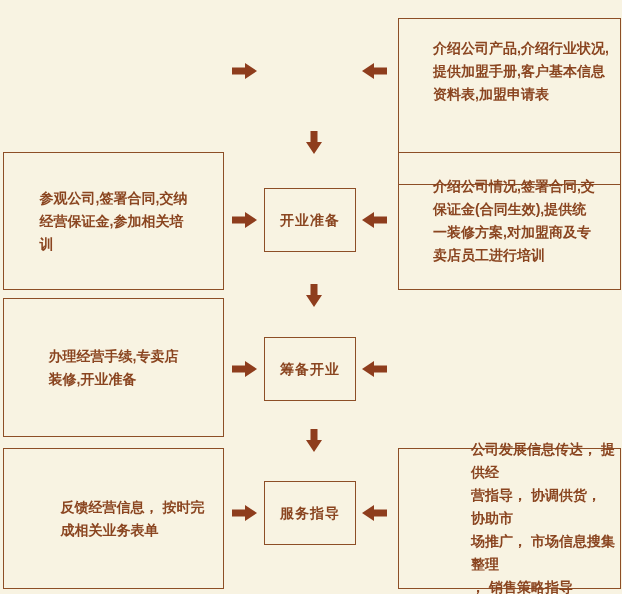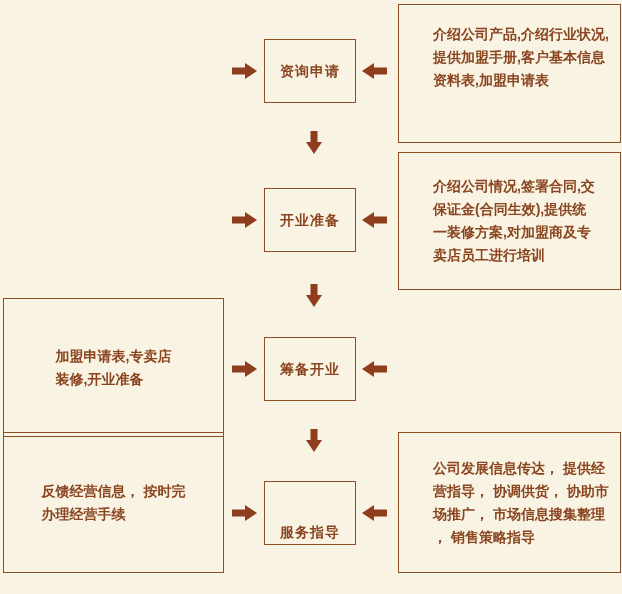--- a/index.html
+++ b/index.html
@@ -36,64 +36,66 @@
     text-align:left;
   }
   
   .left{left:3px;width:221px;}
   
   .right{left:398px;width:223px;justify-content:flex-start;}
   .right span{padding-left:34px;padding-right:3px;}
   .right.vtop{align-items:flex-start;}
   .right.vtop span{padding-top:18px;}
   
-  .r1{top:4px;height:139px;}
+  .r1{top:18px;height:167px;}
   .r2{top:152px;height:138px;}
   .r3{top:298px;height:139px;}
-  .r4{top:432px;height:141px;}
+  .r4{top:448px;height:141px;padding-left:38px;}
   
   .center{left:264px;width:92px;height:64px;}
   .center span{letter-spacing:1px;white-space:nowrap;}
   .c1{top:39px;}
   .c2{top:188px;}
   .c3{top:337px;}
-  .c4{top:481px;align-items:flex-end;}
+  .c4{top:481px;}
   
   .arrow{position:absolute;display:block;}
   .arrow path{fill:var(--arrow);}
   .ar{left:232px;width:25px;height:16px;}
   .al{left:362px;width:25px;height:16px;}
   .ad{left:306px;width:16px;height:23px;}
   .ay1{top:63px;} .ay2{top:212px;} .ay3{top:361px;} .ay4{top:505px;}
   .g1{top:131px;} .g2{top:284px;} .g3{top:429px;}
 </style>
 </head>
 <body>
 
 <div id="canvas">
 
   <svg class="arrow ar ay1" viewBox="0 0 25 16">
       <path d="M0 4.5 H13 V0 L25 8 L13 16 V11.5 H0 Z"></path>
     </svg>
-  <div class="box center c1">
-    <span>资询申请</span>
-  </div>
   <svg class="arrow al ay1" viewBox="0 0 25 16">
       <path d="M25 4.5 H12 V0 L0 8 L12 16 V11.5 H25 Z"></path>
     </svg>
   <div class="box right vtop r1">
     <span>介绍公司产品,介绍行业状况,
 提供加盟手册,客户基本信息
 资料表,加盟申请表</span>
   </div>
 
   <svg class="arrow ad g1" viewBox="0 0 16 23">
       <path d="M4.5 0 H11.5 V11 H16 L8 23 L0 11 H4.5 Z"></path>
     </svg>
 
+  <div class="box left r2">
+    <span>参观公司,签署合同,交纳
+经营保证金,参加相关培
+训</span>
+  </div>
   <svg class="arrow ar ay2" viewBox="0 0 25 16">
       <path d="M0 4.5 H13 V0 L25 8 L13 16 V11.5 H0 Z"></path>
     </svg>
   <div class="box center c2">
     <span>开业准备</span>
   </div>
   <svg class="arrow al ay2" viewBox="0 0 25 16">
       <path d="M25 4.5 H12 V0 L0 8 L12 16 V11.5 H25 Z"></path>
     </svg>
   <div class="box right r2">
@@ -101,40 +103,40 @@
 保证金(合同生效),提供统
 一装修方案,对加盟商及专
 卖店员工进行培训</span>
   </div>
 
   <svg class="arrow ad g2" viewBox="0 0 16 23">
       <path d="M4.5 0 H11.5 V11 H16 L8 23 L0 11 H4.5 Z"></path>
     </svg>
 
   <div class="box left r3">
-    <span>加盟申请表,专卖店
+    <span>办理经营手续,专卖店
 装修,开业准备</span>
   </div>
   <svg class="arrow ar ay3" viewBox="0 0 25 16">
       <path d="M0 4.5 H13 V0 L25 8 L13 16 V11.5 H0 Z"></path>
     </svg>
   <div class="box center c3">
     <span>筹备开业</span>
   </div>
   <svg class="arrow al ay3" viewBox="0 0 25 16">
       <path d="M25 4.5 H12 V0 L0 8 L12 16 V11.5 H25 Z"></path>
     </svg>
 
   <svg class="arrow ad g3" viewBox="0 0 16 23">
       <path d="M4.5 0 H11.5 V11 H16 L8 23 L0 11 H4.5 Z"></path>
     </svg>
 
   <div class="box left r4">
     <span>反馈经营信息， 按时完
-办理经营手续</span>
+成相关业务表单</span>
   </div>
   <svg class="arrow ar ay4" viewBox="0 0 25 16">
       <path d="M0 4.5 H13 V0 L25 8 L13 16 V11.5 H0 Z"></path>
     </svg>
   <div class="box center c4">
     <span>服务指导</span>
   </div>
   <svg class="arrow al ay4" viewBox="0 0 25 16">
       <path d="M25 4.5 H12 V0 L0 8 L12 16 V11.5 H25 Z"></path>
     </svg>

